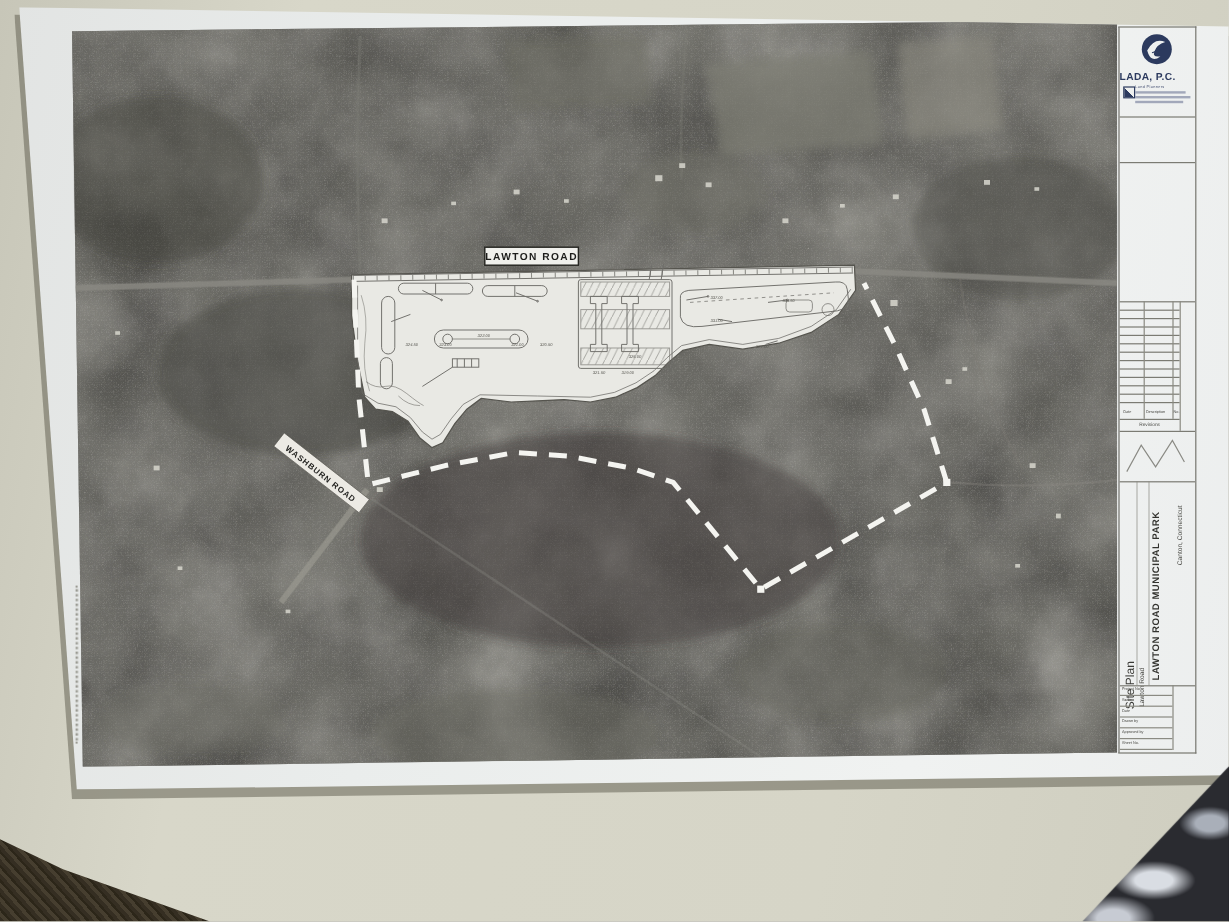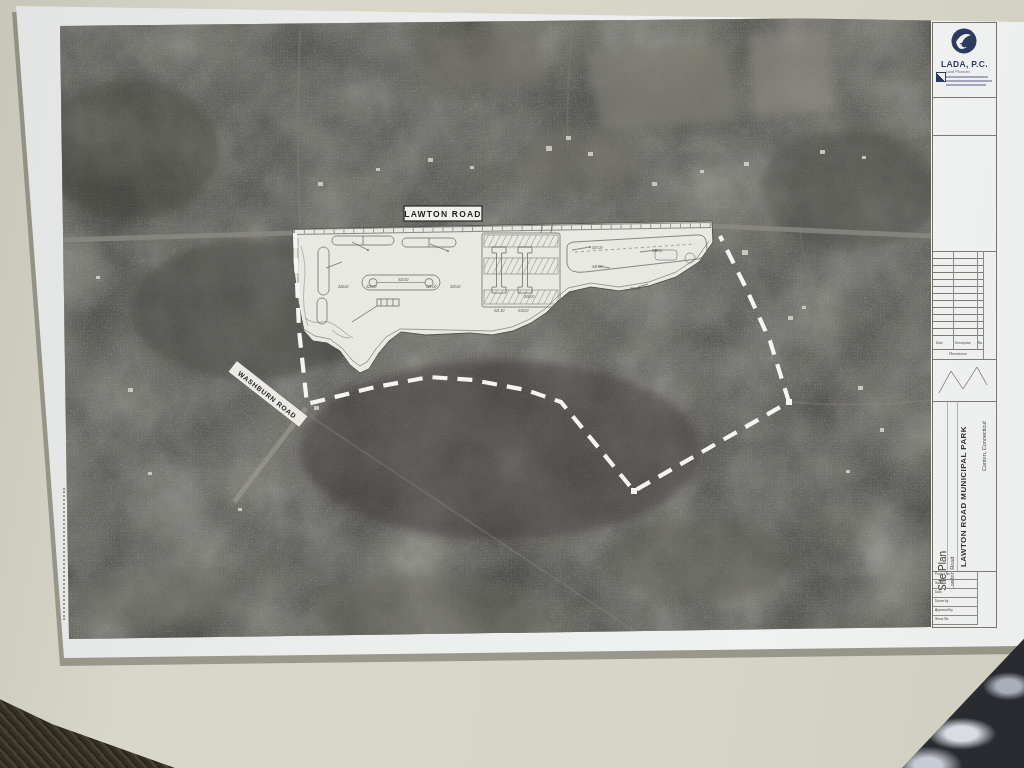--- a/index.html
+++ b/index.html
@@ -29,21 +29,21 @@
   svg.overlay{position:absolute;left:0;top:0;width:1024px;height:768px;}
   
   .tblock{
     left:932px;top:22px;width:63px;height:604px;
     border-left:1px solid #6f6f69;border-right:1px solid #77776f;
     border-top:1px solid #77776f;border-bottom:1px solid #77776f;
     color:#3c3c38;
   }
   .tb-line{position:absolute;left:0;width:100%;height:0;border-top:1px solid #7b7b73;}
   .tb-vline{position:absolute;top:0;width:0;border-left:1px solid #8a8a82;}
-  .logo-name{position:absolute;left:0;width:100%;text-align:center;font-weight:bold;
+  .logo-name{position:absolute;left:0;width:100%;font-weight:bold;
     font-size:8.5px;letter-spacing:.3px;color:#2c3a5e;}
   .logo-tag{position:absolute;left:13px;font-size:3.2px;color:#4a5576;letter-spacing:.3px;}
   .addr-bar{position:absolute;left:13px;height:2px;background:#8f96ad;opacity:.8;}
   .sq-glyph{position:absolute;left:3px;width:8px;height:8px;border:1px solid #2c3a5e;
     background:linear-gradient(45deg,#2c3a5e 48%,#eef0ef 49%);}
   .rot{position:absolute;transform:rotate(-90deg);transform-origin:left top;white-space:nowrap;}
   .revhdr{position:absolute;font-size:3.2px;color:#4a4a45;}
   .revlabel{position:absolute;width:50px;text-align:center;font-size:4px;color:#4a4a45;}
   .inforow{position:absolute;left:0;width:44px;height:9px;border-bottom:1px solid #8a8a82;
     font-size:3.2px;color:#4a4a45;padding:1px 0 0 2px;box-sizing:border-box;}

